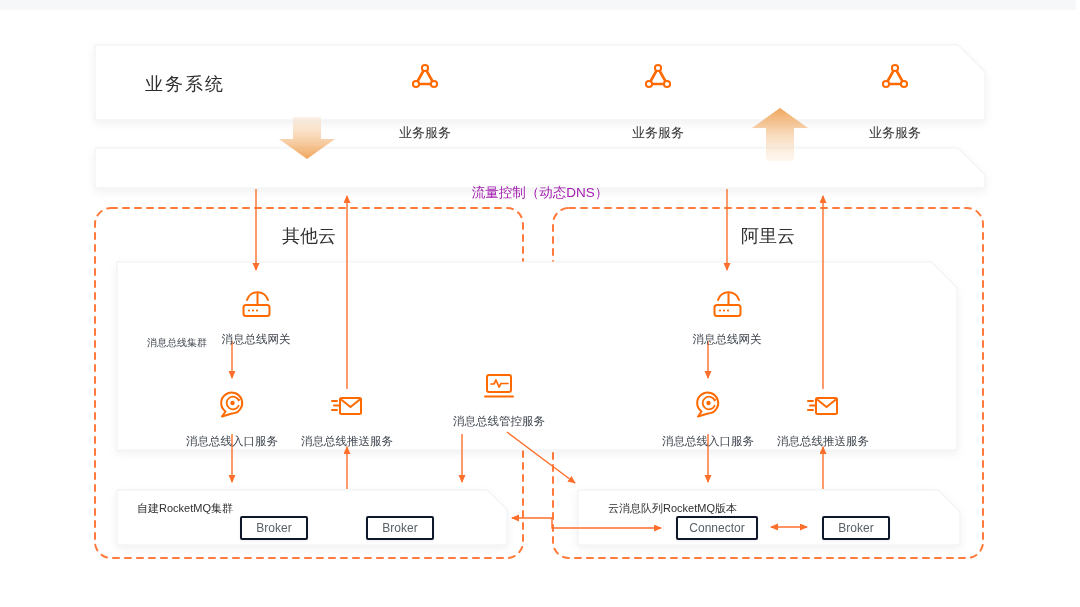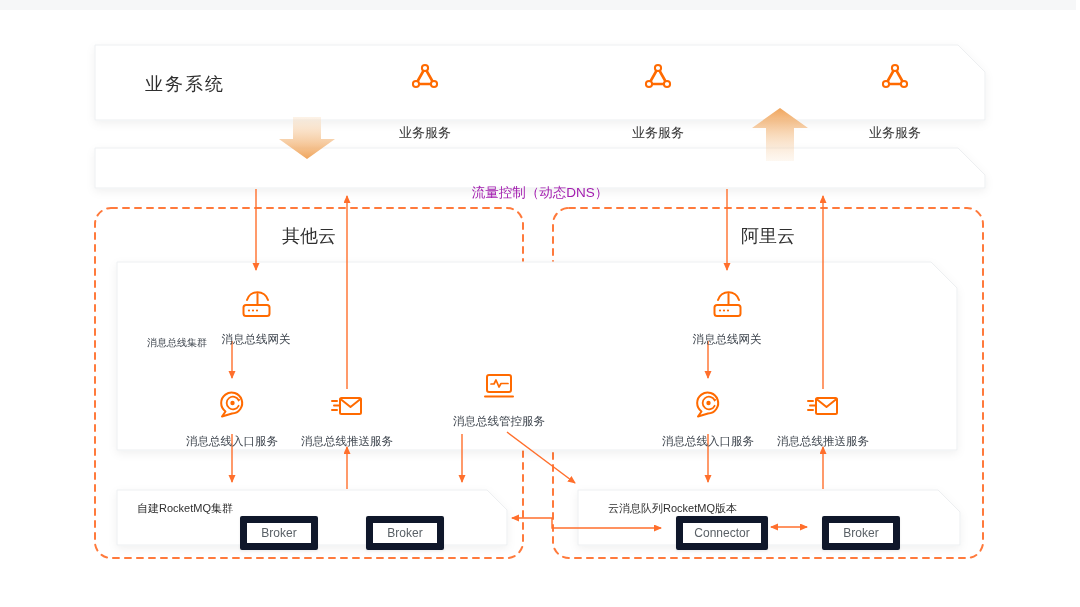--- a/index.html
+++ b/index.html
@@ -13,21 +13,21 @@
   .svc{position:absolute;z-index:3;display:flex;flex-direction:column;align-items:center;transform:translateX(-50%);gap:28px;}
   .svc .lbl{font-size:13px;margin-top:3px;color:#2f2f2f;}
   .dns-label{left:95px;top:160px;width:890px;text-align:center;font-size:13.5px;color:#a21caf;margin-top:24px;}
   .cloud-title{top:224px;font-size:18px;font-weight:500;text-align:center;color:#2f2f2f;}
   .panel-label{left:147px;top:336px;font-size:10px;font-weight:500;color:#3d444d;text-align:center;}
   .comp{position:absolute;z-index:3;display:flex;flex-direction:column;align-items:center;transform:translateX(-50%);gap:12px;}
   .comp .icon{height:34px;display:flex;align-items:flex-end;justify-content:center;}
   .comp .lbl{font-size:11.5px;margin-top:2px;color:#3d444d;}
   .box-title{font-size:11px;font-weight:500;color:#2f2f2f;}
   .chip{position:absolute;z-index:3;height:20px;line-height:20px;text-align:center;font-size:12px;color:#596066;
-        background:#fff;border:7px solid #0f172a;border-radius:2px;box-shadow:0 1px 3px rgba(0,0,0,0.07);}
+        background:#fff;border:2px solid #0f172a;border-radius:2px;box-shadow:0 1px 3px rgba(0,0,0,0.07);}
 </style>
 </head>
 <body>
 
 <div class="canvas">
   <div class="top-strip"></div>
 
   <svg class="layer" width="1080" height="607" viewBox="0 0 1080 607">
     <defs>
       <filter id="ds" x="-20%" y="-20%" width="140%" height="140%">

